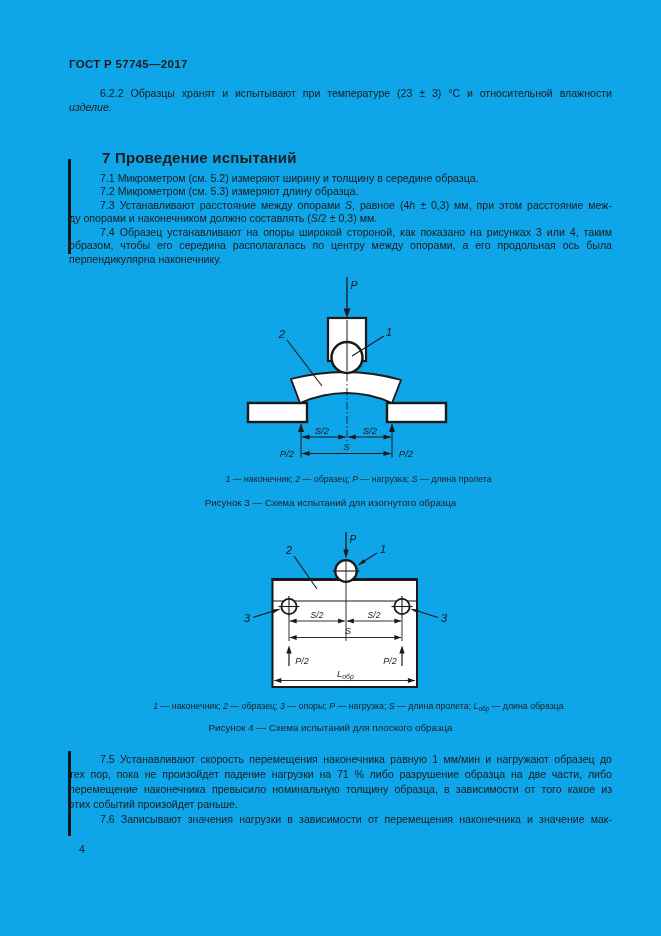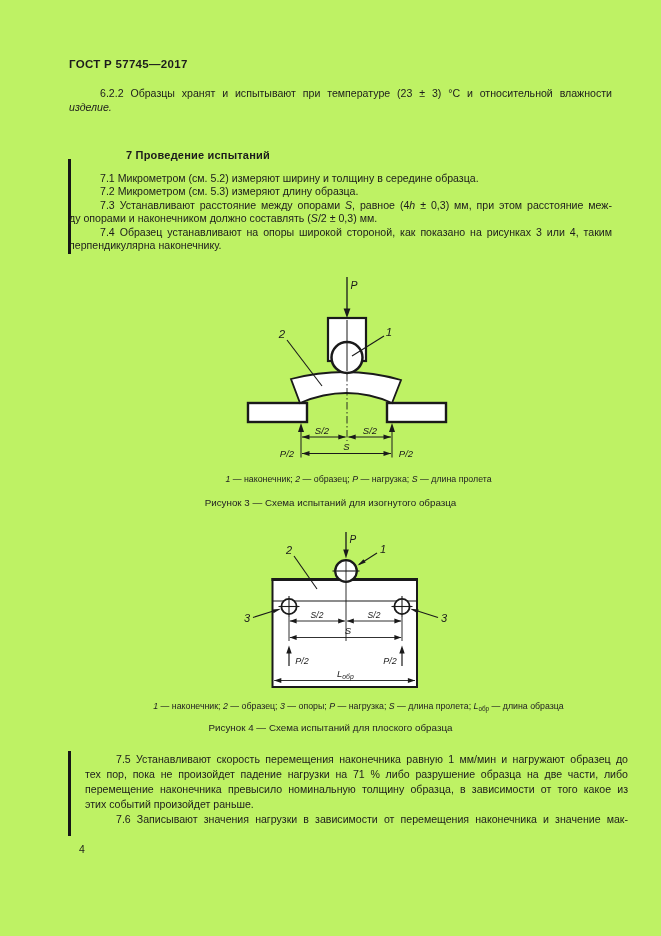--- a/index.html
+++ b/index.html
@@ -1,21 +1,21 @@
 <!DOCTYPE html>
 <html><head>
 <meta charset="utf-8">
 <style>
   html,body{margin:0;padding:0;background:#888;}
-  .page{position:relative;width:661px;height:936px;background:#bef264;
+  .page{position:relative;width:661px;height:936px;background:#0ea5e9;
         font-family:"Liberation Sans","DejaVu Sans",sans-serif;color:#1c1c1c;overflow:hidden;margin:0 auto;}
   .std{position:absolute;left:69px;top:58px;font-size:11.5px;font-weight:bold;letter-spacing:.3px;}
-  .h7{position:absolute;left:102px;top:149px;font-size:11px;font-weight:bold;letter-spacing:.2px;margin-left:24px;}
+  .h7{position:absolute;left:102px;top:149px;font-size:15px;font-weight:bold;letter-spacing:.2px;}
   .para{position:absolute;left:69px;width:543px;font-size:10.6px;line-height:13.5px;}
-  .para.loose{line-height:15px;margin-left:16px;}
+  .para.loose{line-height:15px;}
   .ln{text-align:justify;text-align-last:justify;white-space:normal;}
   .ln.last{text-align:left;text-align-last:left;}
   .ind{padding-left:31px;}
   .it{font-style:italic;}
   .sub{font-size:.72em;vertical-align:-.3em;}
   .cap{position:absolute;left:0;width:661px;text-align:center;font-size:8.8px;color:#222;padding-left:28px;}
   .figtitle{position:absolute;left:0;width:661px;text-align:center;font-size:9.8px;color:#222;}
   .bar{position:absolute;left:68px;width:2.6px;background:#161616;}
   .pagenum{position:absolute;left:79px;top:843px;font-size:10.5px;}
   svg.figs{position:absolute;left:0;top:0;width:661px;height:936px;}
@@ -45,20 +45,21 @@
   </div>
   <div class="para" style="top:185px">
     <div class="ln last ind">7.2  Микрометром (см. 5.3) измеряют длину образца.</div>
   </div>
   <div class="para" style="top:198.5px">
     <div class="ln ind"><span>7.3  Устанавливают расстояние между опорами </span><span class="it">S</span><span>, равное (4</span><span class="it">h</span><span> ± 0,3) мм, при этом расстояние меж-</span></div>
     <div class="ln last"><span>ду опорами и наконечником должно составлять (</span><span class="it">S</span><span>/2 ± 0,3) мм.</span></div>
   </div>
   <div class="para" style="top:225.5px">
     <div class="ln ind">7.4  Образец устанавливают на опоры широкой стороной, как показано на рисунках 3 или 4, таким</div>
+    <div class="ln">образом, чтобы его середина располагалась по центру между опорами, а его продольная ось была</div>
     <div class="ln last">перпендикулярна наконечнику.</div>
   </div>
 
   <svg class="figs" viewBox="0 0 661 936">
 
     <g>
 
       <rect class="wf" x="248" y="403" width="59" height="19" stroke-width="2.4"></rect>
       <rect class="wf" x="387" y="403" width="59" height="19" stroke-width="2.4"></rect>
 

